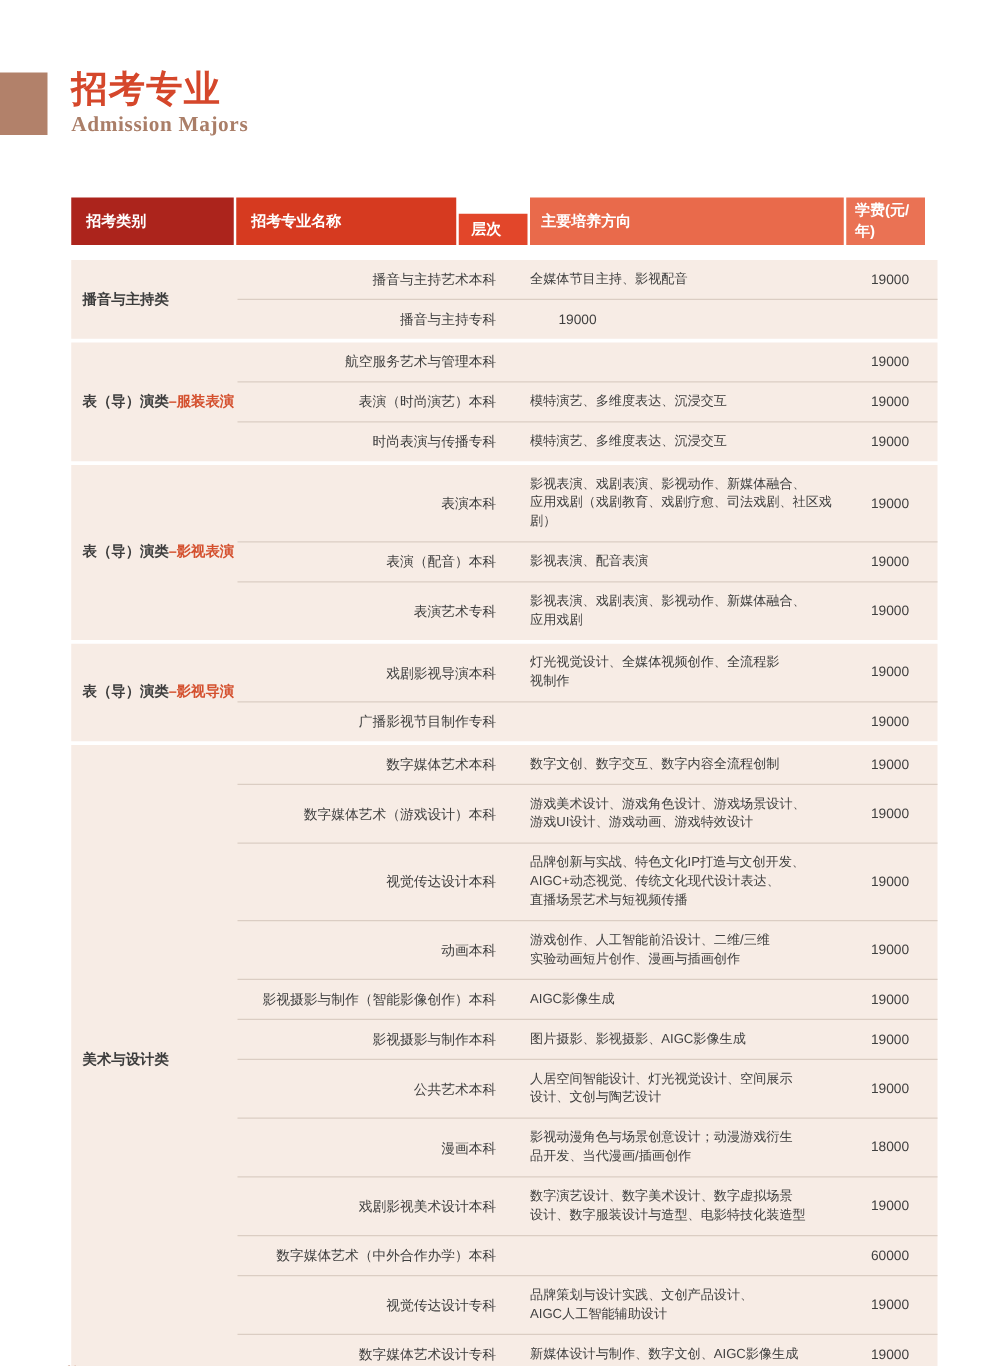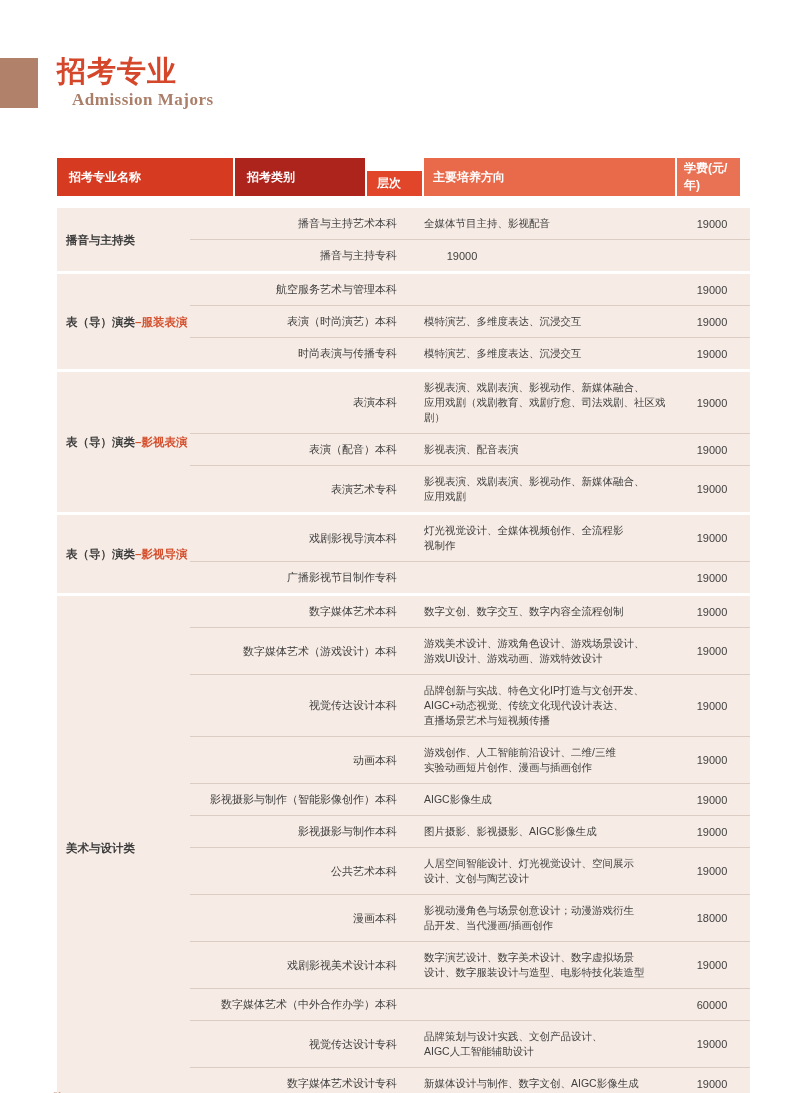--- a/index.html
+++ b/index.html
@@ -4,21 +4,21 @@
 <style>
   html,body{margin:0;padding:0;}
   body{
     width:800px;height:1093px;background:#ffffff;position:relative;
     font-family:"Liberation Sans","DejaVu Sans",sans-serif;
     -webkit-font-smoothing:antialiased;
   }
   
   .title-square{position:absolute;left:0;top:58px;width:38px;height:50px;background:#b2816a;}
   .title-cn{position:absolute;left:57px;top:52px;margin:0;font-size:29px;font-weight:bold;color:#d5472b;letter-spacing:1px;}
-  .title-en{position:absolute;left:72px;top:90px;margin:0;font-size:17px;color:#aa7e68;
+  .title-en{position:absolute;left:57px;top:90px;margin:0;font-size:17px;color:#aa7e68;
     font-family:"Liberation Serif","DejaVu Serif",serif;font-weight:bold;letter-spacing:.5px;}
   
   .table{position:absolute;left:57px;top:158px;width:693px;}
   .thead{display:flex;height:38px;margin-bottom:12px;}
   .th{color:#ffffff;font-size:12px;font-weight:bold;display:flex;align-items:center;box-sizing:border-box;}
   .th1{width:130px;padding-left:12px;margin-right:2px;}
   .th2{width:176px;padding-left:12px;margin-right:2px;}
   .th3{width:55px;padding-left:10px;margin-right:2px;margin-top:13px;}
   .th4{width:251px;padding-left:9px;margin-right:2px;}
   .th5{width:63px;padding-left:7px;}
@@ -39,22 +39,22 @@
 </style>
 </head>
 <body>
 
 <div class="title-square"></div>
 <h1 class="title-cn">招考专业</h1>
 <p class="title-en">Admission Majors</p>
 
 <div class="table">
   <div class="thead">
+    <div class="th th1" style="background: rgb(172, 36, 28);">招考类别</div>
     <div class="th th2" style="background: rgb(214, 58, 32);">招考专业名称</div>
-    <div class="th th1" style="background: rgb(172, 36, 28);">招考类别</div>
     <div class="th th3" style="background: rgb(226, 70, 42);">层次</div>
     <div class="th th4" style="background: rgb(233, 106, 75);">主要培养方向</div>
     <div class="th th5" style="background: rgb(234, 114, 84);">学费(元/年)</div>
   </div>
   <div id="sections">
       <div class="section">
     <div class="cat">
           <span>
       <span>播音与主持类</span><span class="hl"></span>
     </span>

